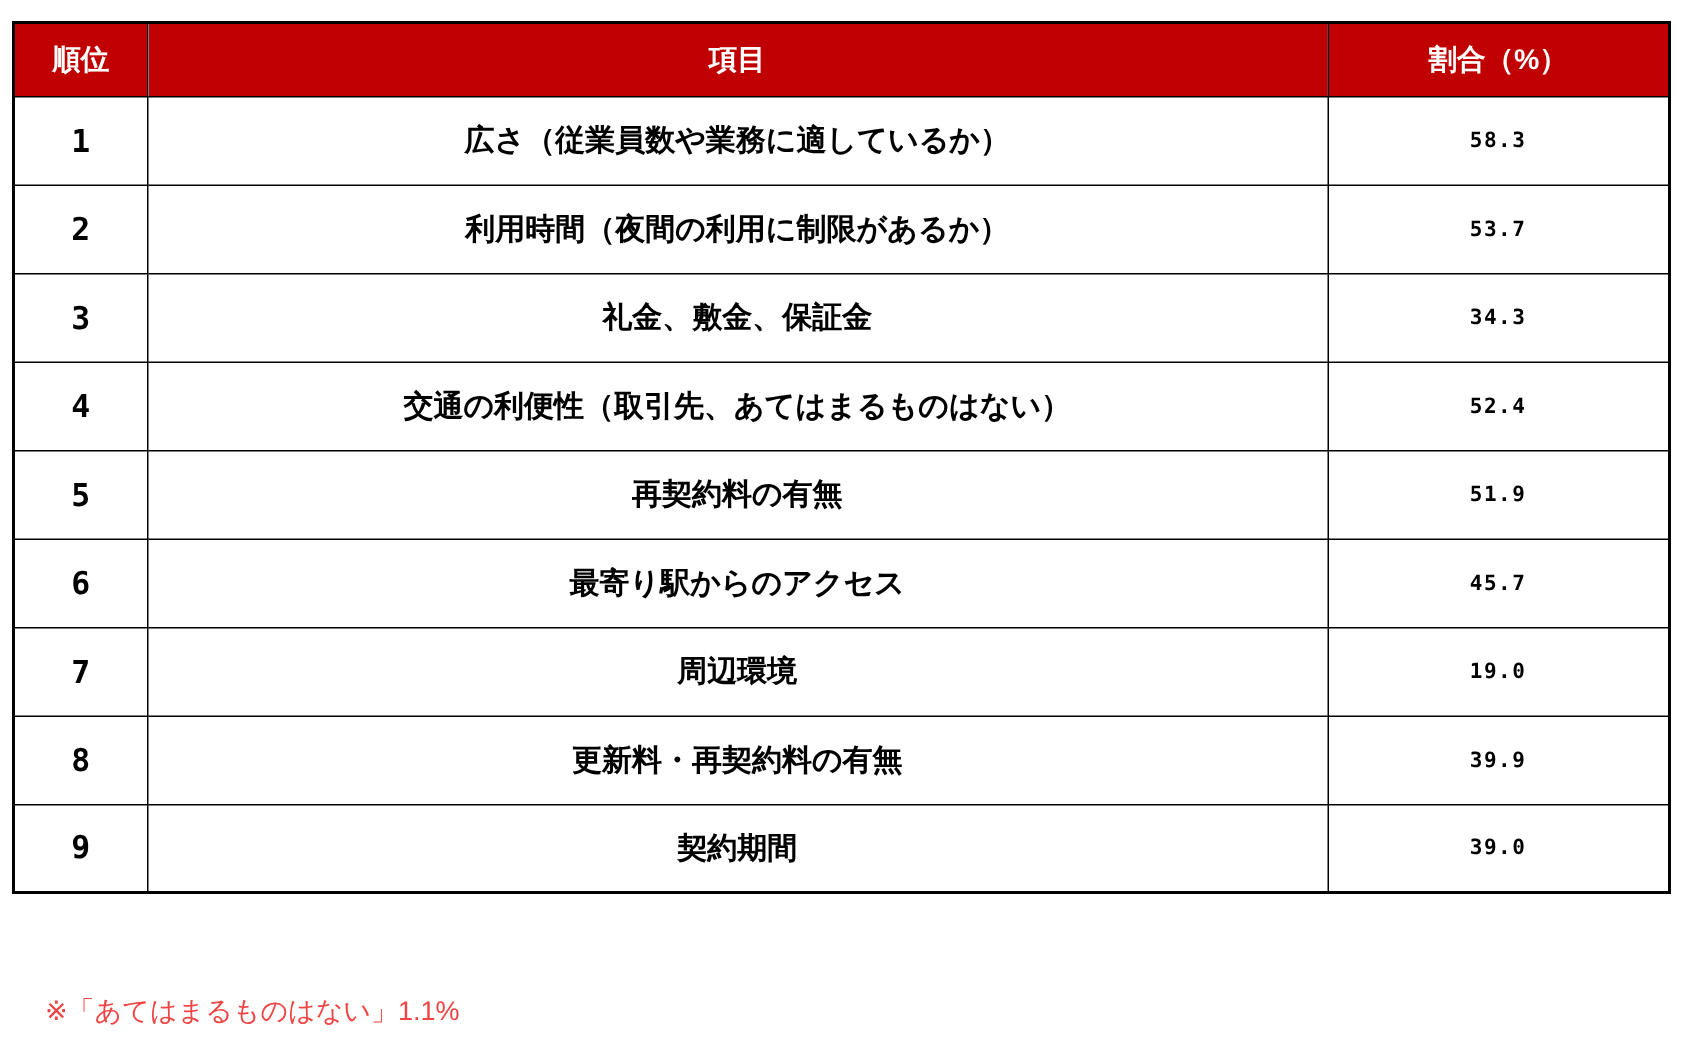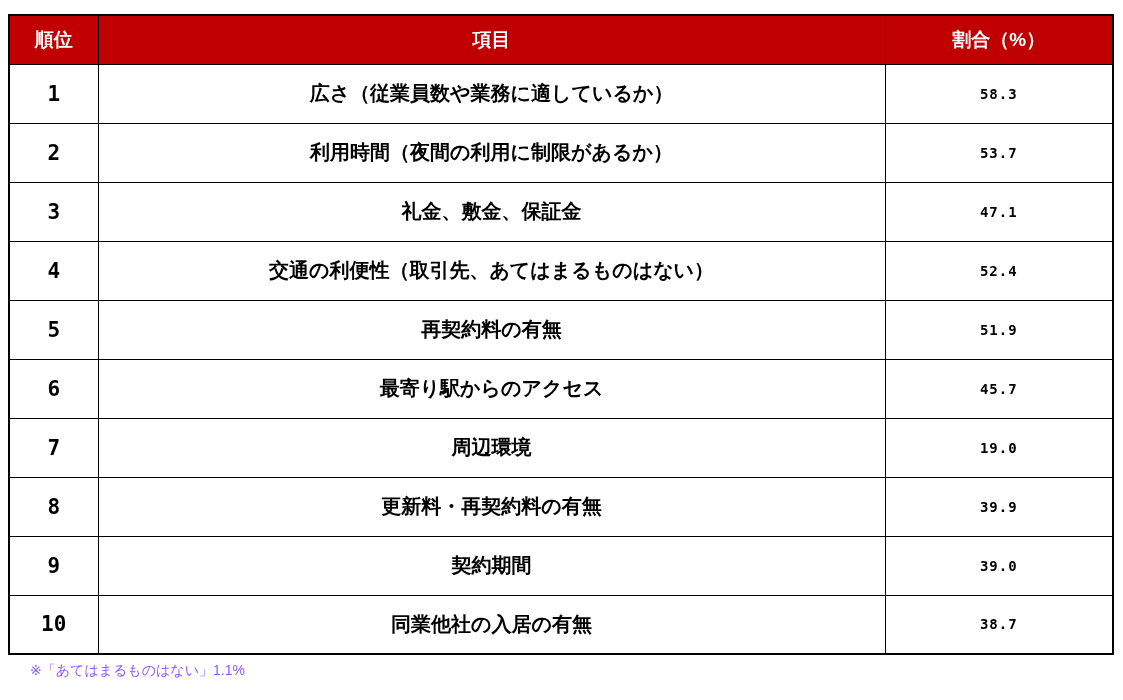--- a/index.html
+++ b/index.html
@@ -54,23 +54,23 @@
   }
   td.percent-cell {
     font-family: "DejaVu Sans Mono", monospace;
     font-size: 14px;
     letter-spacing: 1px;
   }
   .footnote {
     position: absolute;
     left: 30px;
     top: 662px;
-    font-size: 14px;
+    font-size: 18px;
     font-weight: 400;
-    color: #8b5cf6;
+    color: #ef4444;
   }
 </style>
 </head>
 <body>
 
 <div class="table-wrap">
   <table class="ranking">
     <colgroup>
       <col style="width:89px">
       <col style="width:787px">
@@ -90,21 +90,21 @@
     <td class="percent-cell">58.3</td>
   </tr>
         <tr>
     <td class="rank-cell">2</td>
     <td class="item-cell">利用時間（夜間の利用に制限があるか）</td>
     <td class="percent-cell">53.7</td>
   </tr>
         <tr>
     <td class="rank-cell">3</td>
     <td class="item-cell">礼金、敷金、保証金</td>
-    <td class="percent-cell">47.1</td>
+    <td class="percent-cell">34.3</td>
   </tr>
         <tr>
     <td class="rank-cell">4</td>
     <td class="item-cell">交通の利便性（取引先、あてはまるものはない）</td>
     <td class="percent-cell">52.4</td>
   </tr>
         <tr>
     <td class="rank-cell">5</td>
     <td class="item-cell">再契約料の有無</td>
     <td class="percent-cell">51.9</td>
@@ -122,22 +122,17 @@
         <tr>
     <td class="rank-cell">8</td>
     <td class="item-cell">更新料・再契約料の有無</td>
     <td class="percent-cell">39.9</td>
   </tr>
         <tr>
     <td class="rank-cell">9</td>
     <td class="item-cell">契約期間</td>
     <td class="percent-cell">39.0</td>
   </tr>
-        <tr>
-    <td class="rank-cell">10</td>
-    <td class="item-cell">同業他社の入居の有無</td>
-    <td class="percent-cell">38.7</td>
-  </tr>
       </tbody>
   </table>
 </div>
 
 <div class="footnote">※「あてはまるものはない」1.1%</div>
 
 </body></html>

